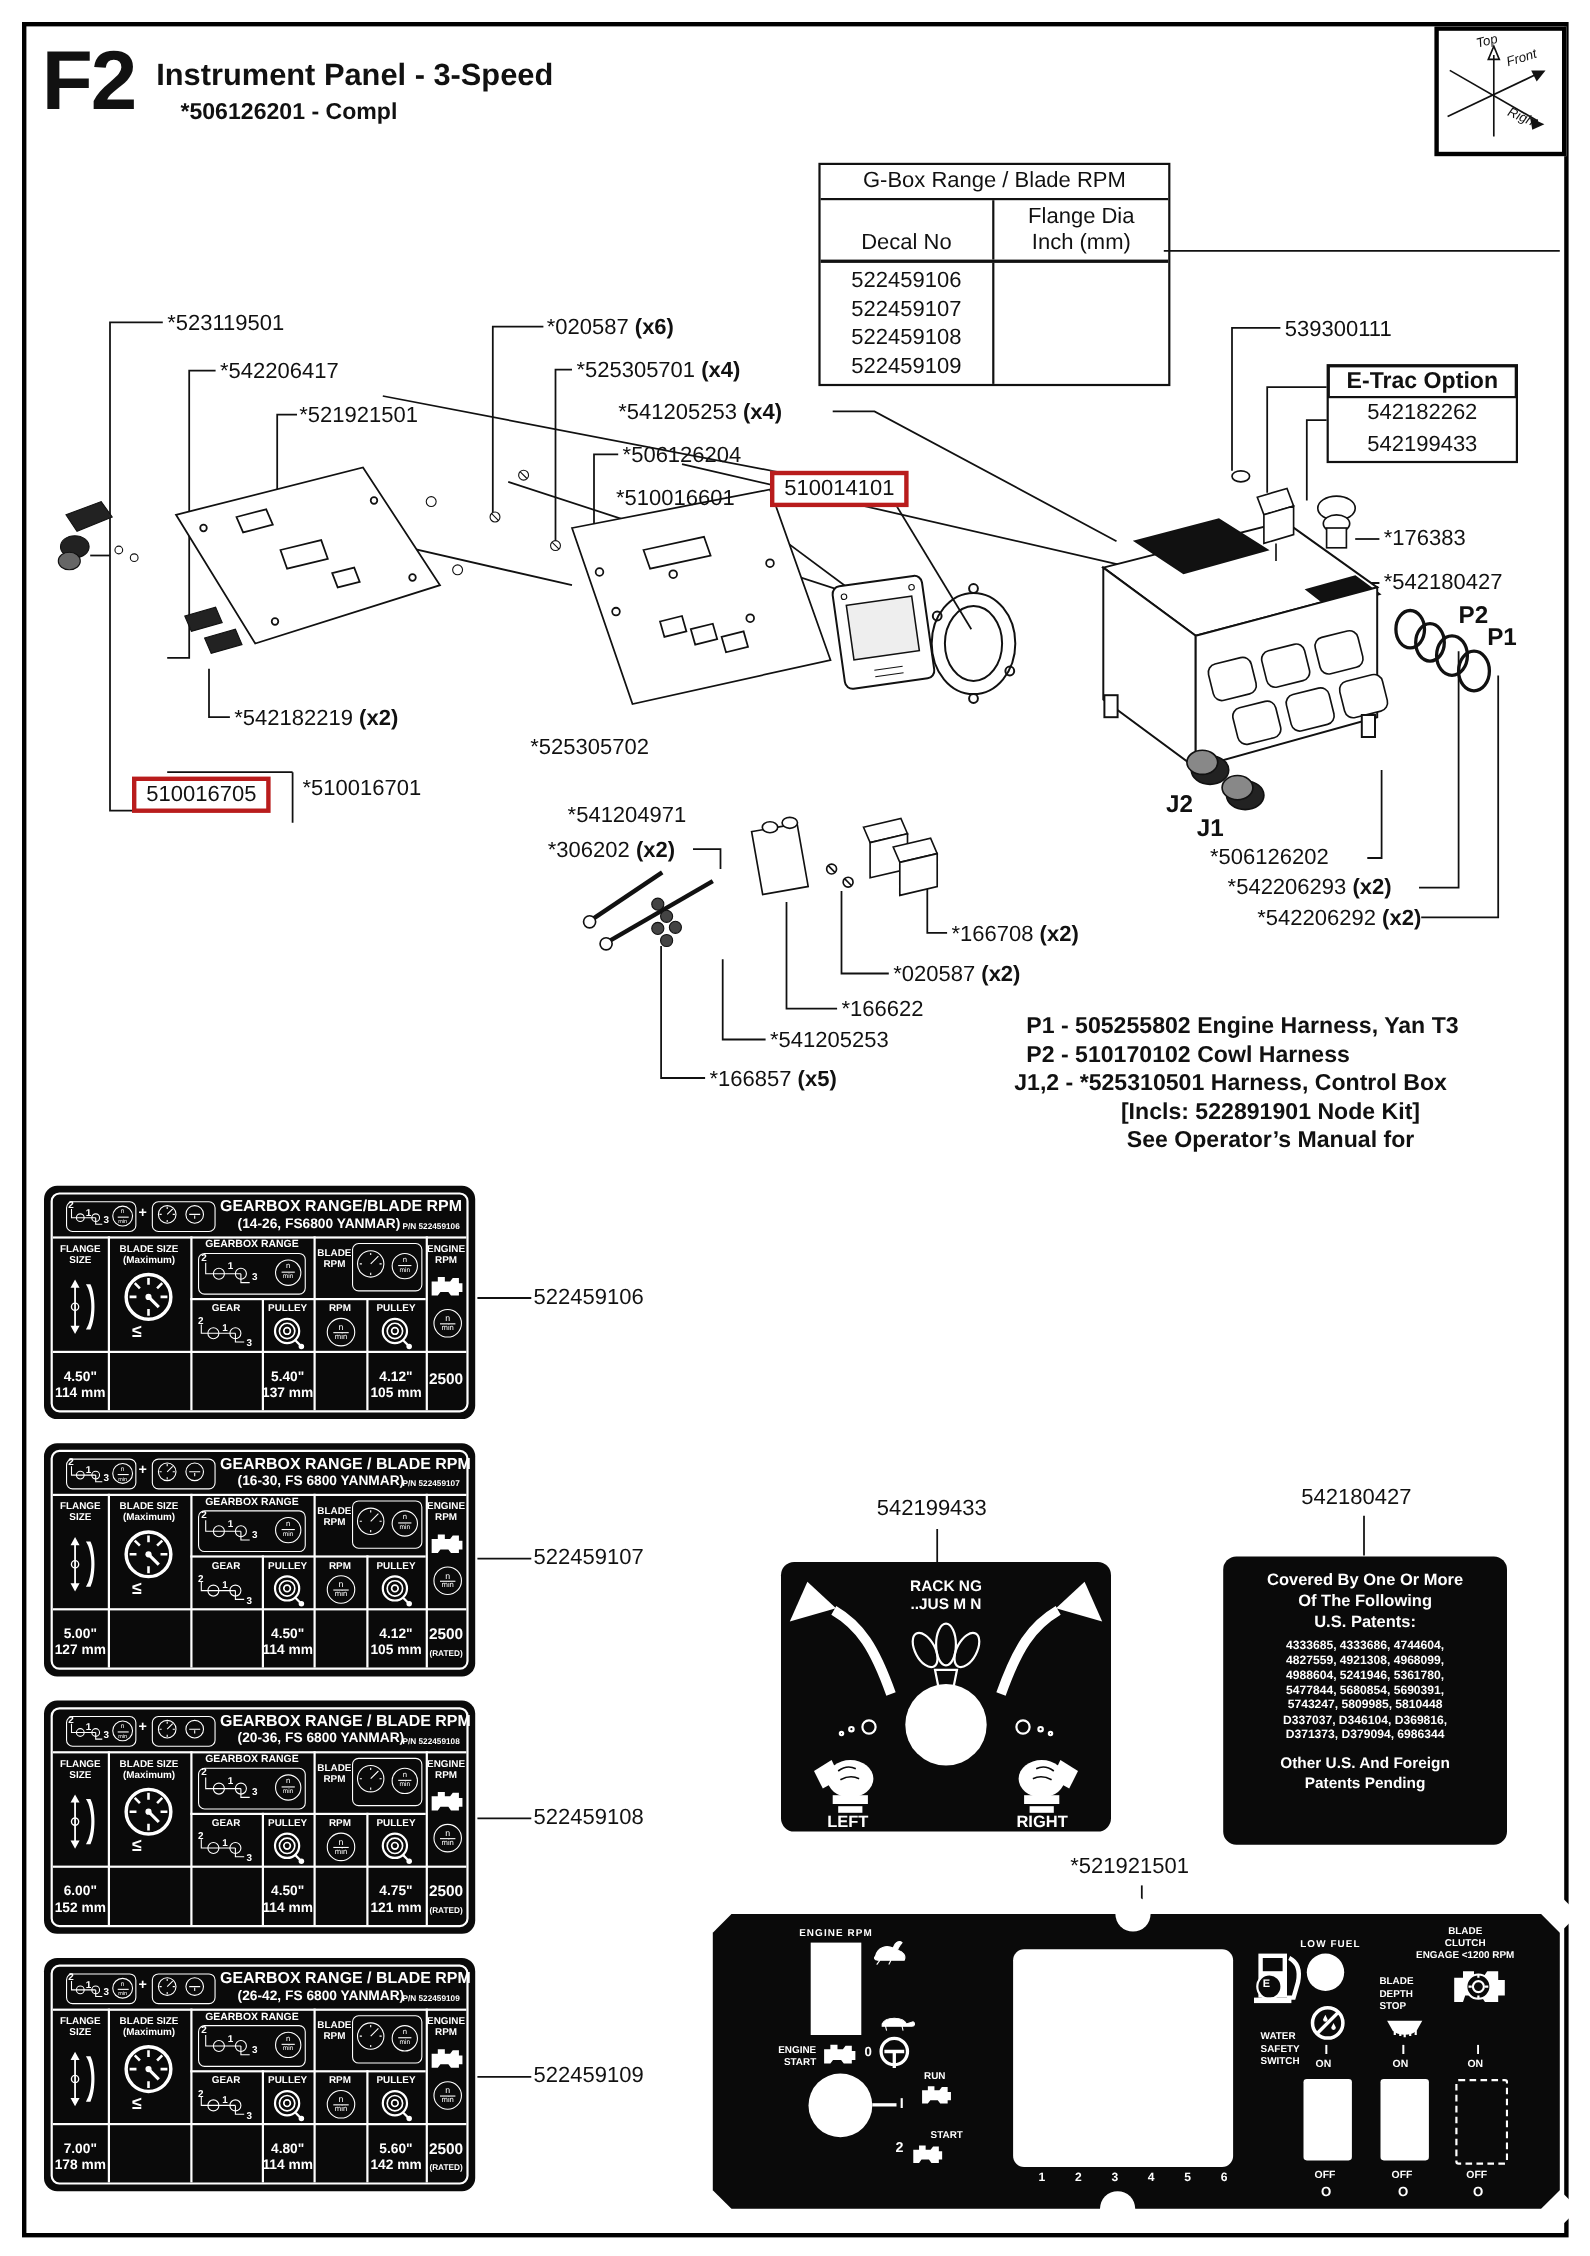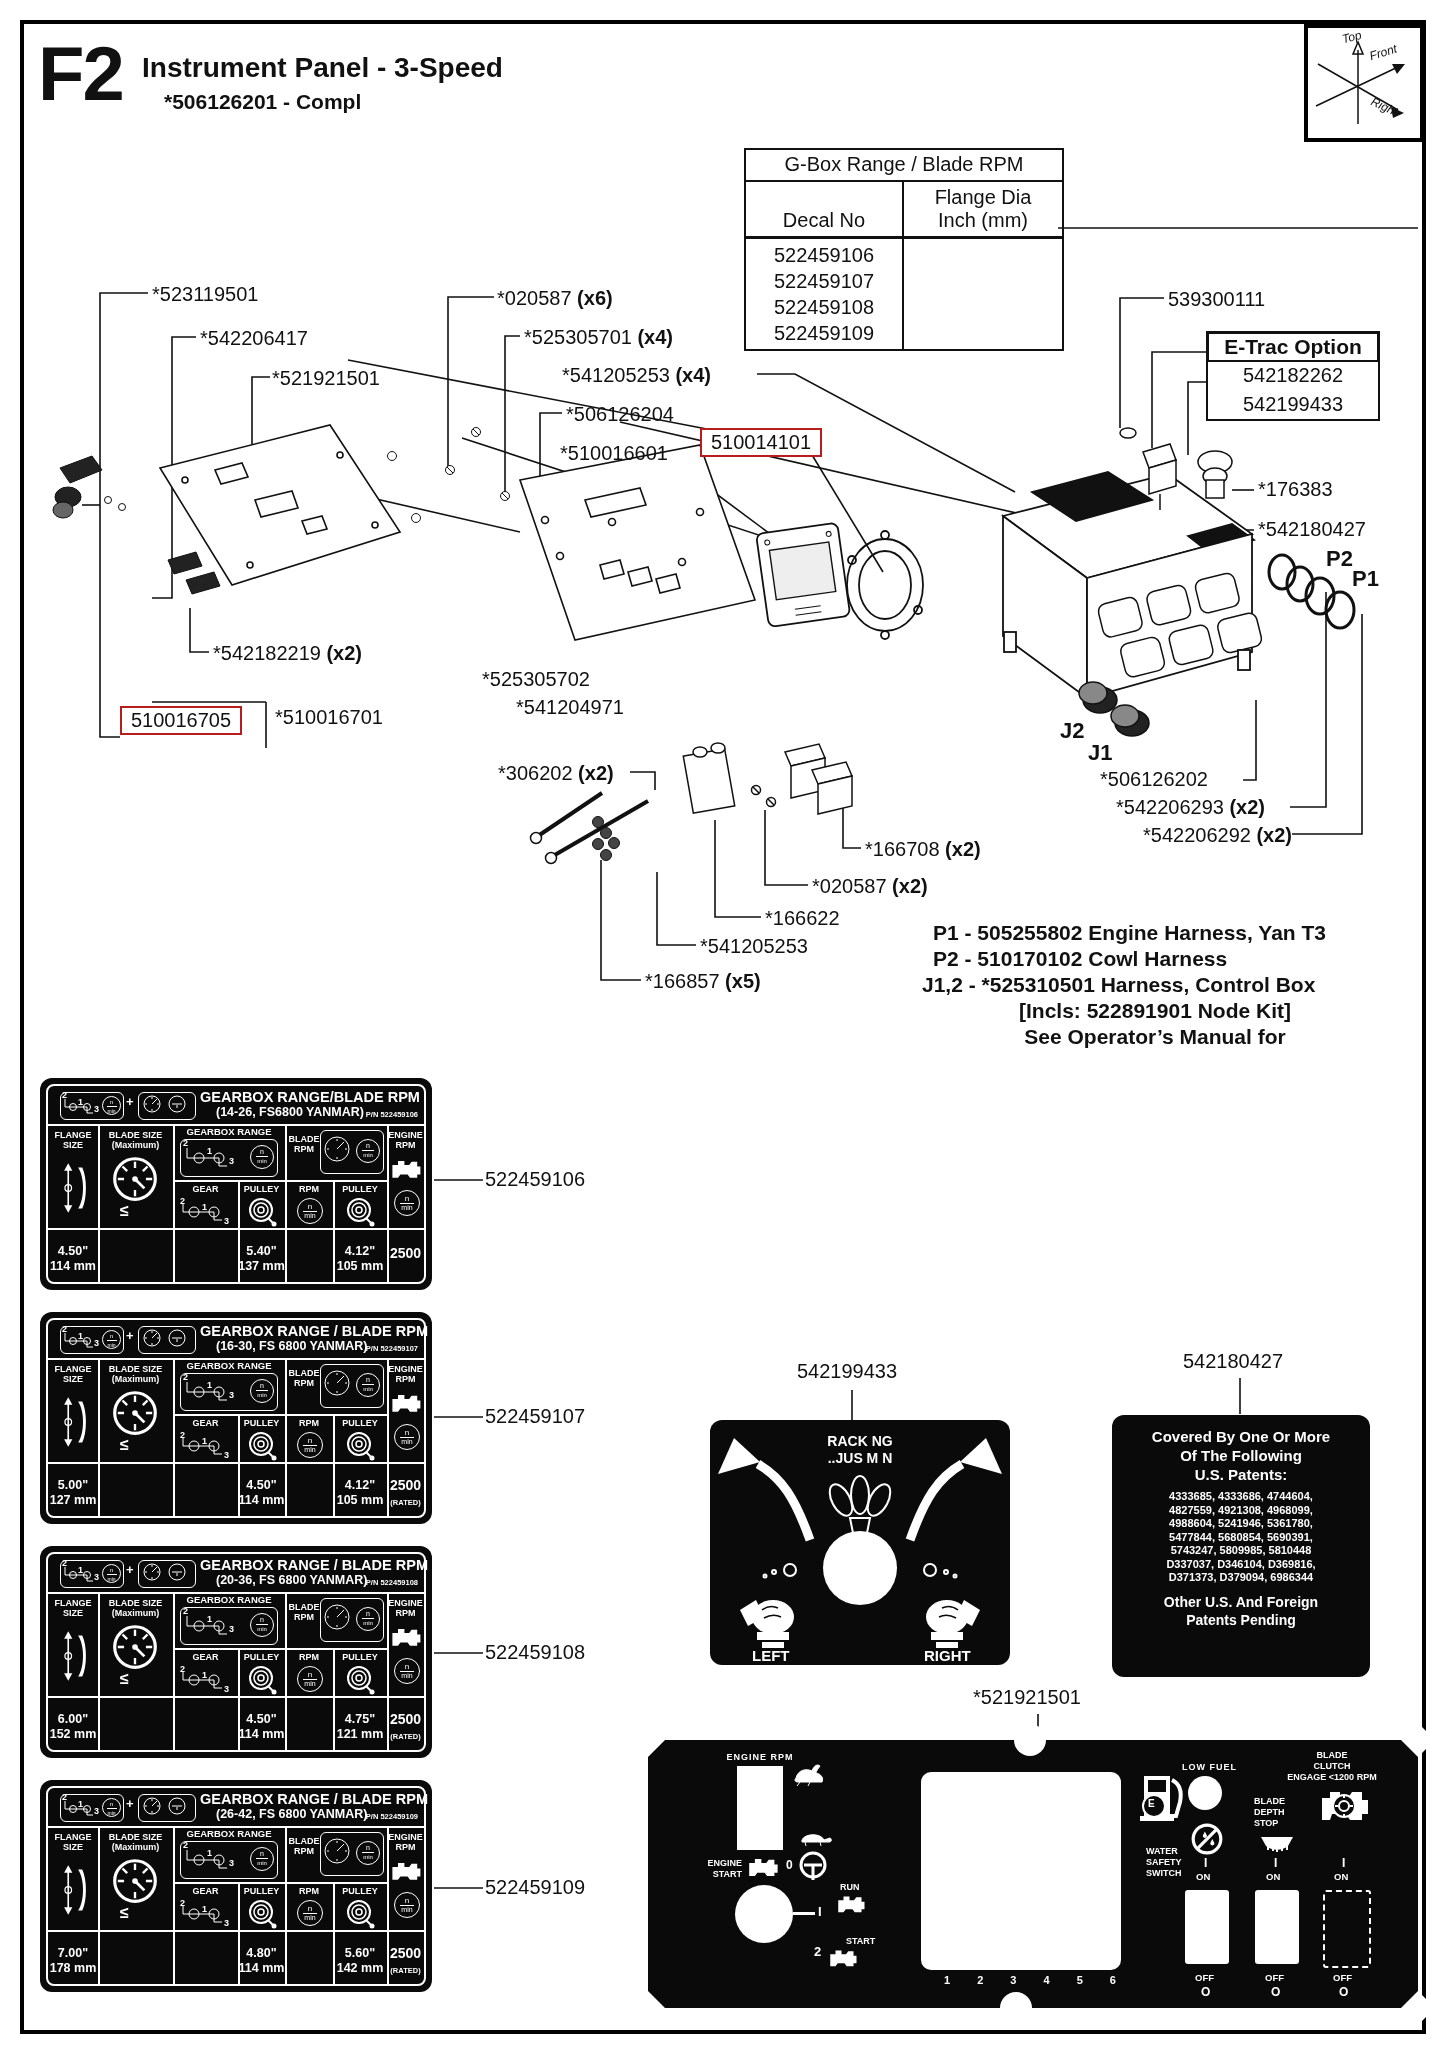--- a/index.html
+++ b/index.html
@@ -23,21 +23,21 @@
   .g-bc1{width:156px;border-right:2px solid #111;text-align:center;padding:3px 0;}
   .g-bc2{flex:1;text-align:center;padding:3px 0;}
   .g-body div div{line-height:26px;}
   
   .etrac{position:absolute;left:1206px;top:331px;width:170px;border:2.5px solid #111;background:#fff;text-align:center;}
   .etrac .et-title{font-size:21px;font-weight:bold;border:2px solid #111;margin:-1px;padding:1px 0;}
   .etrac .et-row{font-size:20px;line-height:29px;}
   
   .co{position:absolute;font-size:20px;white-space:nowrap;}
   .co b{font-weight:bold;}
-  .co.boxed{border:2px solid #b91c1c;padding:1px 9px;background:#fff;}
+  .co.boxed{border:4px solid #b91c1c;padding:1px 9px;background:#fff;}
   .co.big{font-weight:bold;font-size:22px;}
   
   .notes{position:absolute;left:915px;top:920px;width:480px;font-size:21px;font-weight:bold;line-height:26px;}
   .notes .n0,.notes .n1{padding-left:18px;}
   .notes .n2{padding-left:7px;}
   .notes .nc{text-align:center;}
   
   .decal-card{position:absolute;left:40px;width:392px;height:212px;background:#0a0a0a;border-radius:12px;color:#fff;}
   .dc-inner{position:absolute;left:6px;top:6px;right:6px;bottom:6px;border:2px solid #fff;border-radius:8px;}
   .dc{position:absolute;color:#fff;font-weight:bold;}
@@ -333,21 +333,21 @@
 <div class="co" style="left:566px;top:403px"><span>*506126204</span> <b></b></div>
 <div class="co" style="left:560px;top:442px"><span>*510016601</span> <b></b></div>
 <div class="co boxed" style="left:700px;top:428px"><span>510014101</span></div>
 <div class="co" style="left:1168px;top:288px"><span>539300111</span></div>
 <div class="co" style="left:1258px;top:478px"><span>*176383</span></div>
 <div class="co" style="left:1258px;top:518px"><span>*542180427</span></div>
 <div class="co big" style="left:1326px;top:546px"><span>P2</span></div>
 <div class="co big" style="left:1352px;top:566px"><span>P1</span></div>
 <div class="co" style="left:213px;top:642px"><span>*542182219</span> <b>(x2)</b></div>
 <div class="co" style="left:482px;top:668px"><span>*525305702</span></div>
-<div class="co" style="left:516px;top:696px"><span>*541204971</span></div>
+<div class="co" style="left:516px;top:730px"><span>*541204971</span></div>
 <div class="co boxed" style="left:120px;top:706px"><span>510016705</span></div>
 <div class="co" style="left:275px;top:706px"><span>*510016701</span></div>
 <div class="co" style="left:498px;top:762px"><span>*306202</span> <b>(x2)</b></div>
 <div class="co" style="left:865px;top:838px"><span>*166708</span> <b>(x2)</b></div>
 <div class="co" style="left:812px;top:875px"><span>*020587</span> <b>(x2)</b></div>
 <div class="co" style="left:765px;top:907px"><span>*166622</span></div>
 <div class="co" style="left:700px;top:935px"><span>*541205253</span></div>
 <div class="co" style="left:645px;top:970px"><span>*166857</span> <b>(x5)</b></div>
 <div class="co big" style="left:1060px;top:718px"><span>J2</span></div>
 <div class="co big" style="left:1088px;top:740px"><span>J1</span></div>

